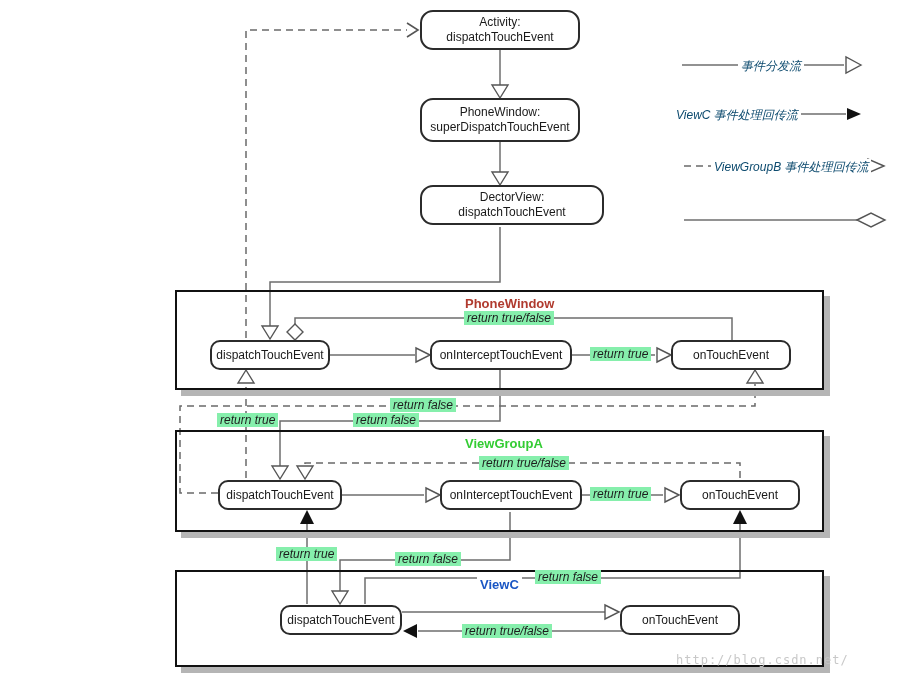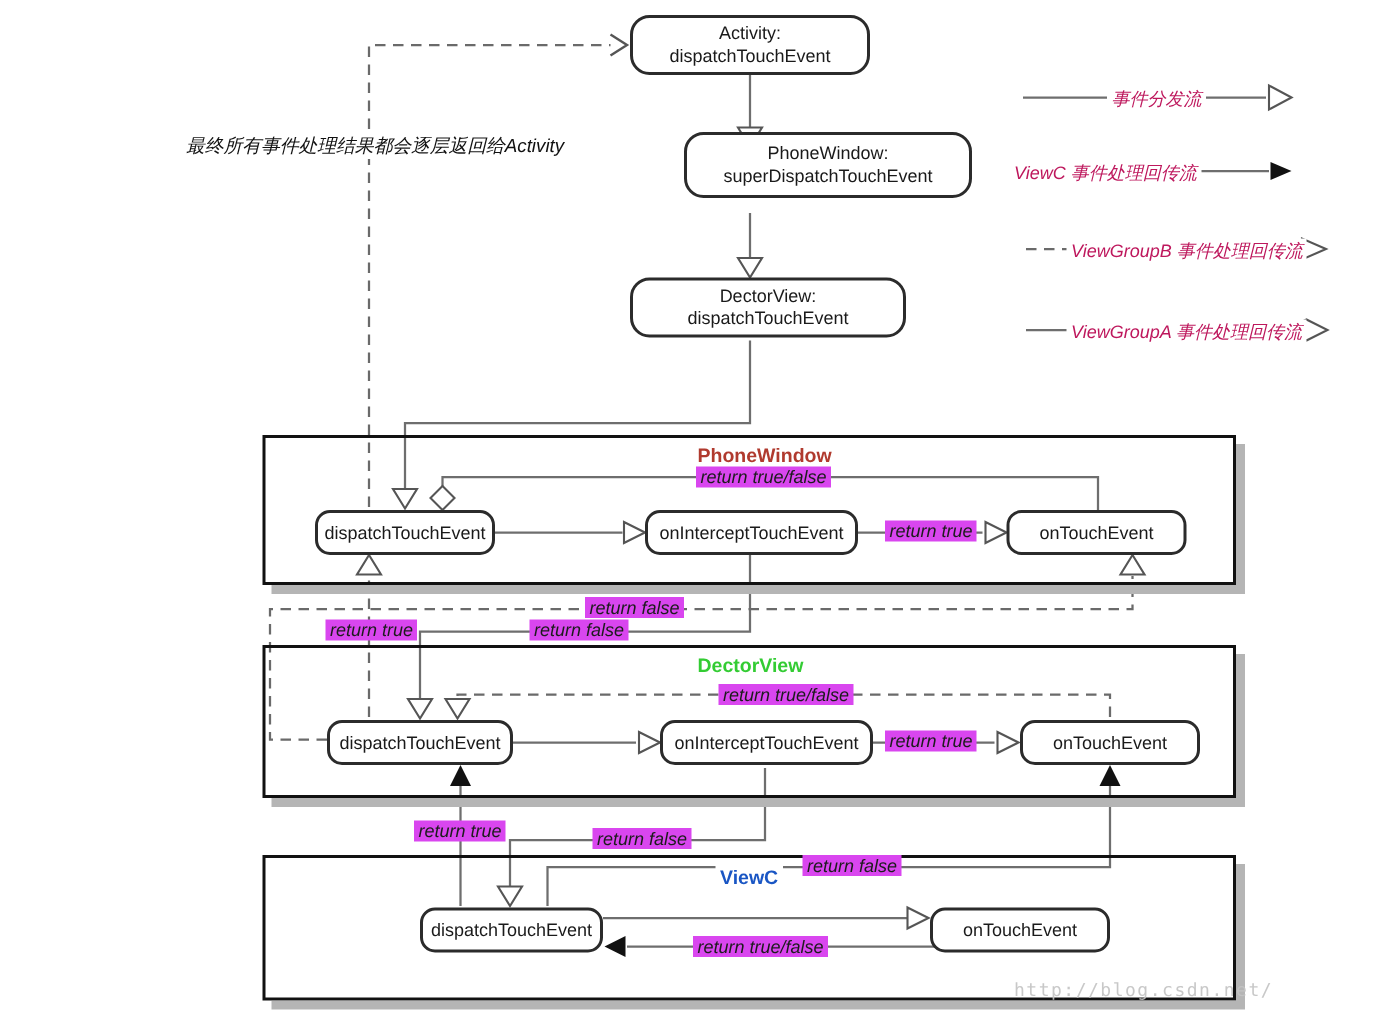--- a/index.html
+++ b/index.html
@@ -19,30 +19,30 @@
   }
   .node.top{border-radius:13px;border-width:2.2px;}
   .gtitle{
     position:absolute;font-size:13px;font-weight:bold;z-index:4;background:#fff;
     padding:0 3px;white-space:nowrap;
   }
   .gtitle-0{color:var(--vga-title,#b03a2e);}
   .gtitle-1{color:var(--vgb-title,#33cc33);}
   .gtitle-2{color:var(--vc-title,#1a56c4);}
   .elabel{
-    position:absolute;font-size:12px;font-style:italic;z-index:4;background:#d946ef;
+    position:absolute;font-size:12px;font-style:italic;z-index:4;background:#86efac;
     padding:0 3px;white-space:nowrap;color:#1c1c1c;
   }
   .annotation{
     position:absolute;font-size:12.5px;font-style:italic;z-index:4;background:#fff;
     padding:0 2px;white-space:nowrap;color:#111;
   }
   .legend-label{
     position:absolute;font-size:12px;font-style:italic;z-index:4;background:#fff;
-    padding:0 3px;white-space:nowrap;color:#be185d;
+    padding:0 3px;white-space:nowrap;color:#0c4a6e;
   }
   .watermark{
     position:absolute;left:676px;top:653px;z-index:5;
     font-family:"DejaVu Sans Mono", monospace;font-size:12px;letter-spacing:1px;
     color:rgba(195,195,195,0.92);white-space:nowrap;
   }
 </style>
 </head>
 <body>
 
@@ -119,65 +119,63 @@
   <div class="container" style="left:175px;top:290px;width:645px;height:96px;"></div>
   <div class="container" style="left:175px;top:430px;width:645px;height:98px;"></div>
   <div class="container" style="left:175px;top:570px;width:645px;height:93px;"></div>
 
   <div class="node top" style="left:420px;top:10px;width:160px;height:40px;">
     <div>
       <div>Activity:</div>
       <div>dispatchTouchEvent</div>
     </div>
   </div>
-  <div class="node top" style="left:420px;top:88px;width:192px;height:44px;margin-left:36px;">
+  <div class="node top" style="left:420px;top:98px;width:160px;height:44px;">
     <div>
       <div>PhoneWindow:</div>
       <div>superDispatchTouchEvent</div>
     </div>
   </div>
   <div class="node top" style="left:420px;top:185px;width:184px;height:40px;">
     <div>
       <div>DectorView:</div>
       <div>dispatchTouchEvent</div>
     </div>
   </div>
 
   <div class="gtitle gtitle-0" style="left:462px;top:296px;">PhoneWindow</div>
-  <div class="gtitle gtitle-1" style="left:462px;top:436px;">DectorView</div>
+  <div class="gtitle gtitle-1" style="left:462px;top:436px;">ViewGroupA</div>
   <div class="gtitle gtitle-2" style="left:477px;top:577px;">ViewC</div>
 
   <div class="node" style="left:210px;top:340px;width:120px;height:30px;">dispatchTouchEvent</div>
   <div class="node" style="left:430px;top:340px;width:142px;height:30px;">onInterceptTouchEvent</div>
   <div class="node" style="left:671px;top:340px;width:120px;height:30px;">onTouchEvent</div>
 
   <div class="node" style="left:218px;top:480px;width:124px;height:30px;">dispatchTouchEvent</div>
   <div class="node" style="left:440px;top:480px;width:142px;height:30px;">onInterceptTouchEvent</div>
   <div class="node" style="left:680px;top:480px;width:120px;height:30px;">onTouchEvent</div>
 
   <div class="node" style="left:280px;top:605px;width:122px;height:30px;">dispatchTouchEvent</div>
   <div class="node" style="left:620px;top:605px;width:120px;height:30px;">onTouchEvent</div>
 
-  <div class="annotation" style="left:122px;top:89px;">最终所有事件处理结果都会逐层返回给Activity</div>
 
   <div class="elabel" style="left:464px;top:311px;">return true/false</div>
   <div class="elabel" style="left:590px;top:347px;">return true</div>
 
   <div class="elabel" style="left:390px;top:398px;">return false</div>
   <div class="elabel" style="left:353px;top:413px;">return false</div>
   <div class="elabel" style="left:217px;top:413px;">return true</div>
 
   <div class="elabel" style="left:479px;top:456px;">return true/false</div>
   <div class="elabel" style="left:590px;top:487px;">return true</div>
 
   <div class="elabel" style="left:276px;top:547px;">return true</div>
   <div class="elabel" style="left:395px;top:552px;">return false</div>
   <div class="elabel" style="left:535px;top:570px;">return false</div>
   <div class="elabel" style="left:462px;top:624px;">return true/false</div>
 
   <div class="legend-label" style="left:738px;top:58px;">事件分发流</div>
   <div class="legend-label" style="left:673px;top:107px;">ViewC 事件处理回传流</div>
   <div class="legend-label" style="left:711px;top:159px;">ViewGroupB 事件处理回传流</div>
-  <div class="legend-label" style="left:711px;top:213px;">ViewGroupA 事件处理回传流</div>
 
   <div class="watermark">http://blog.csdn.net/</div>
 
 </div>
 
 </body></html>

